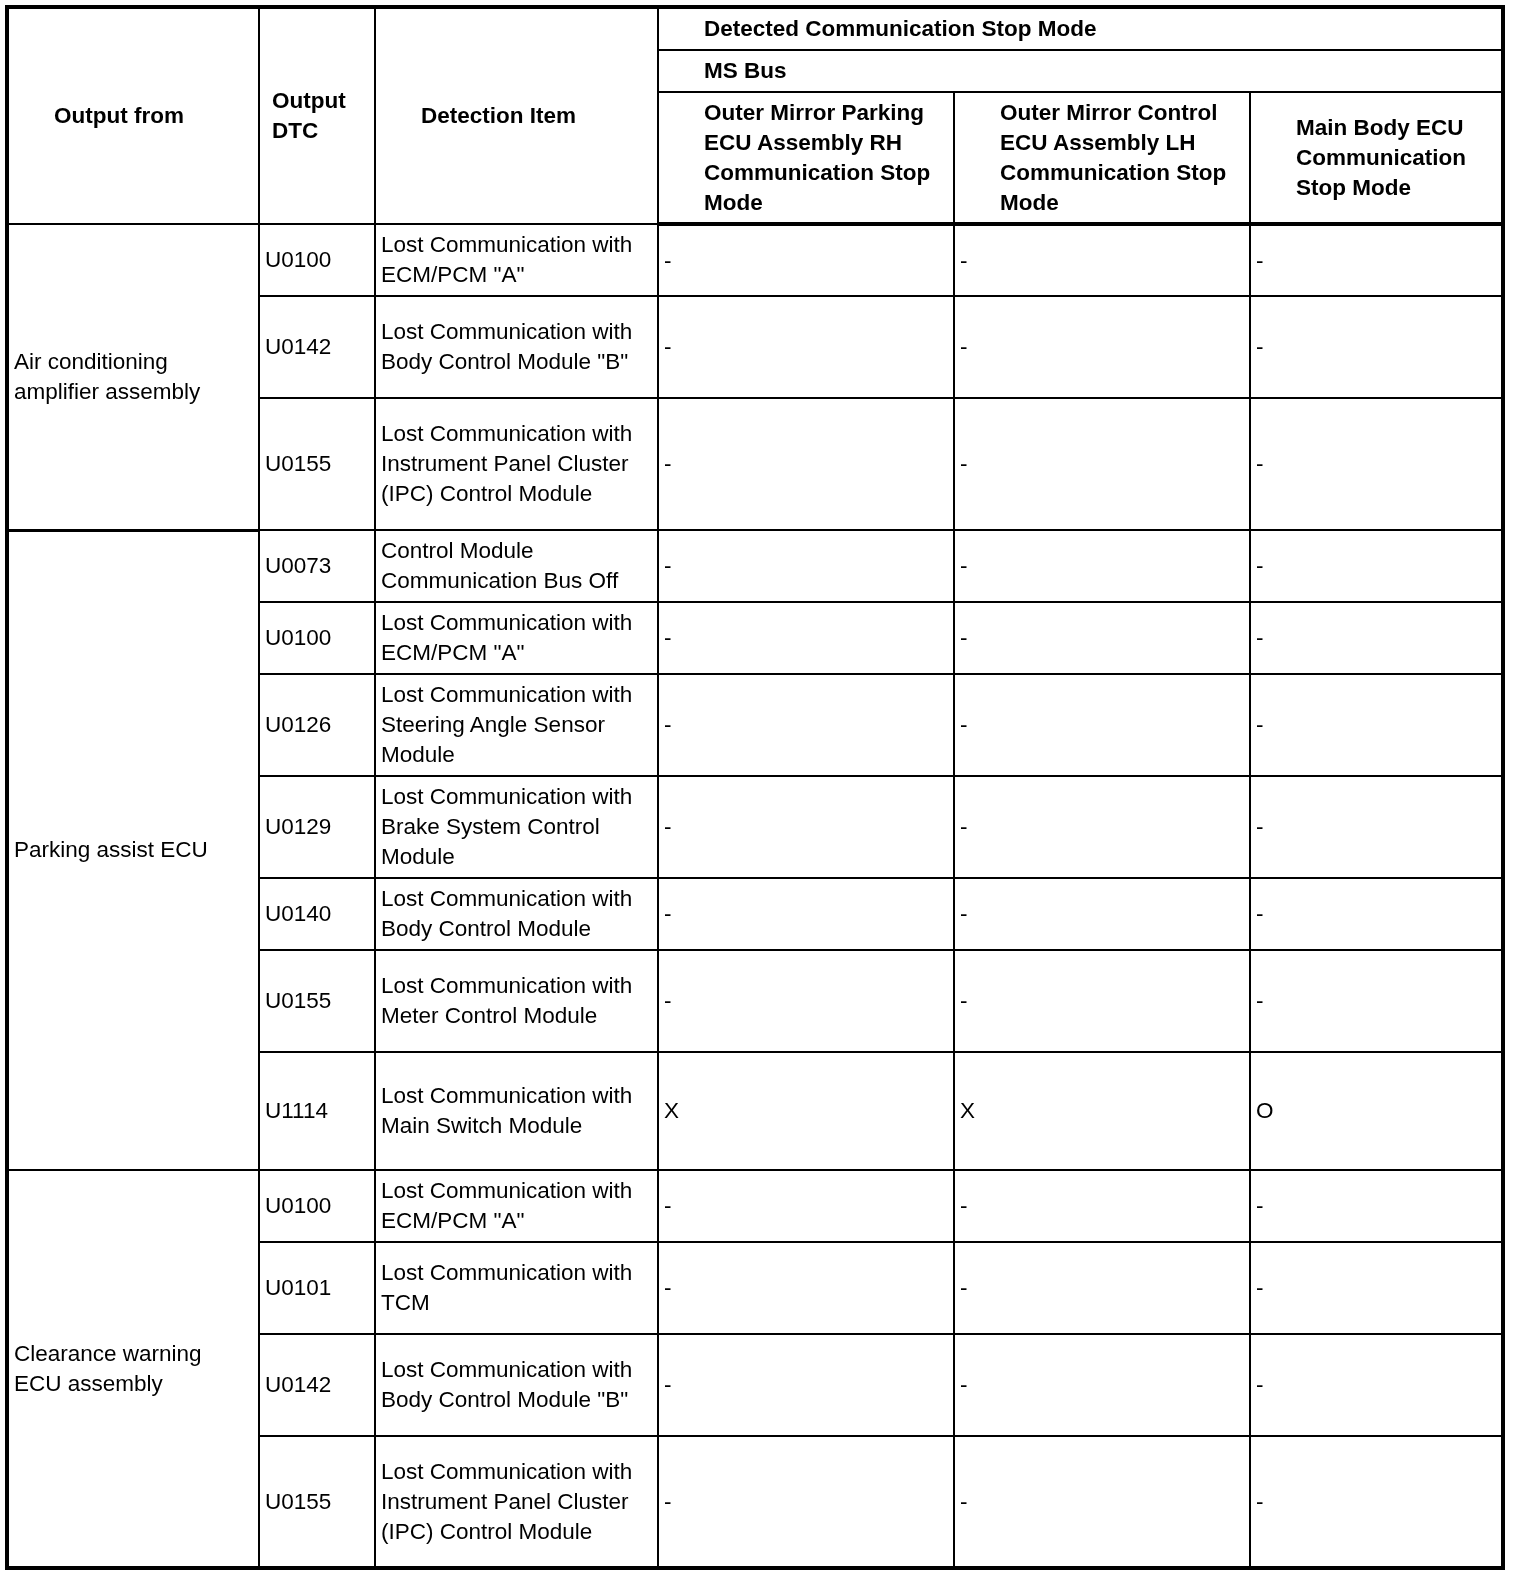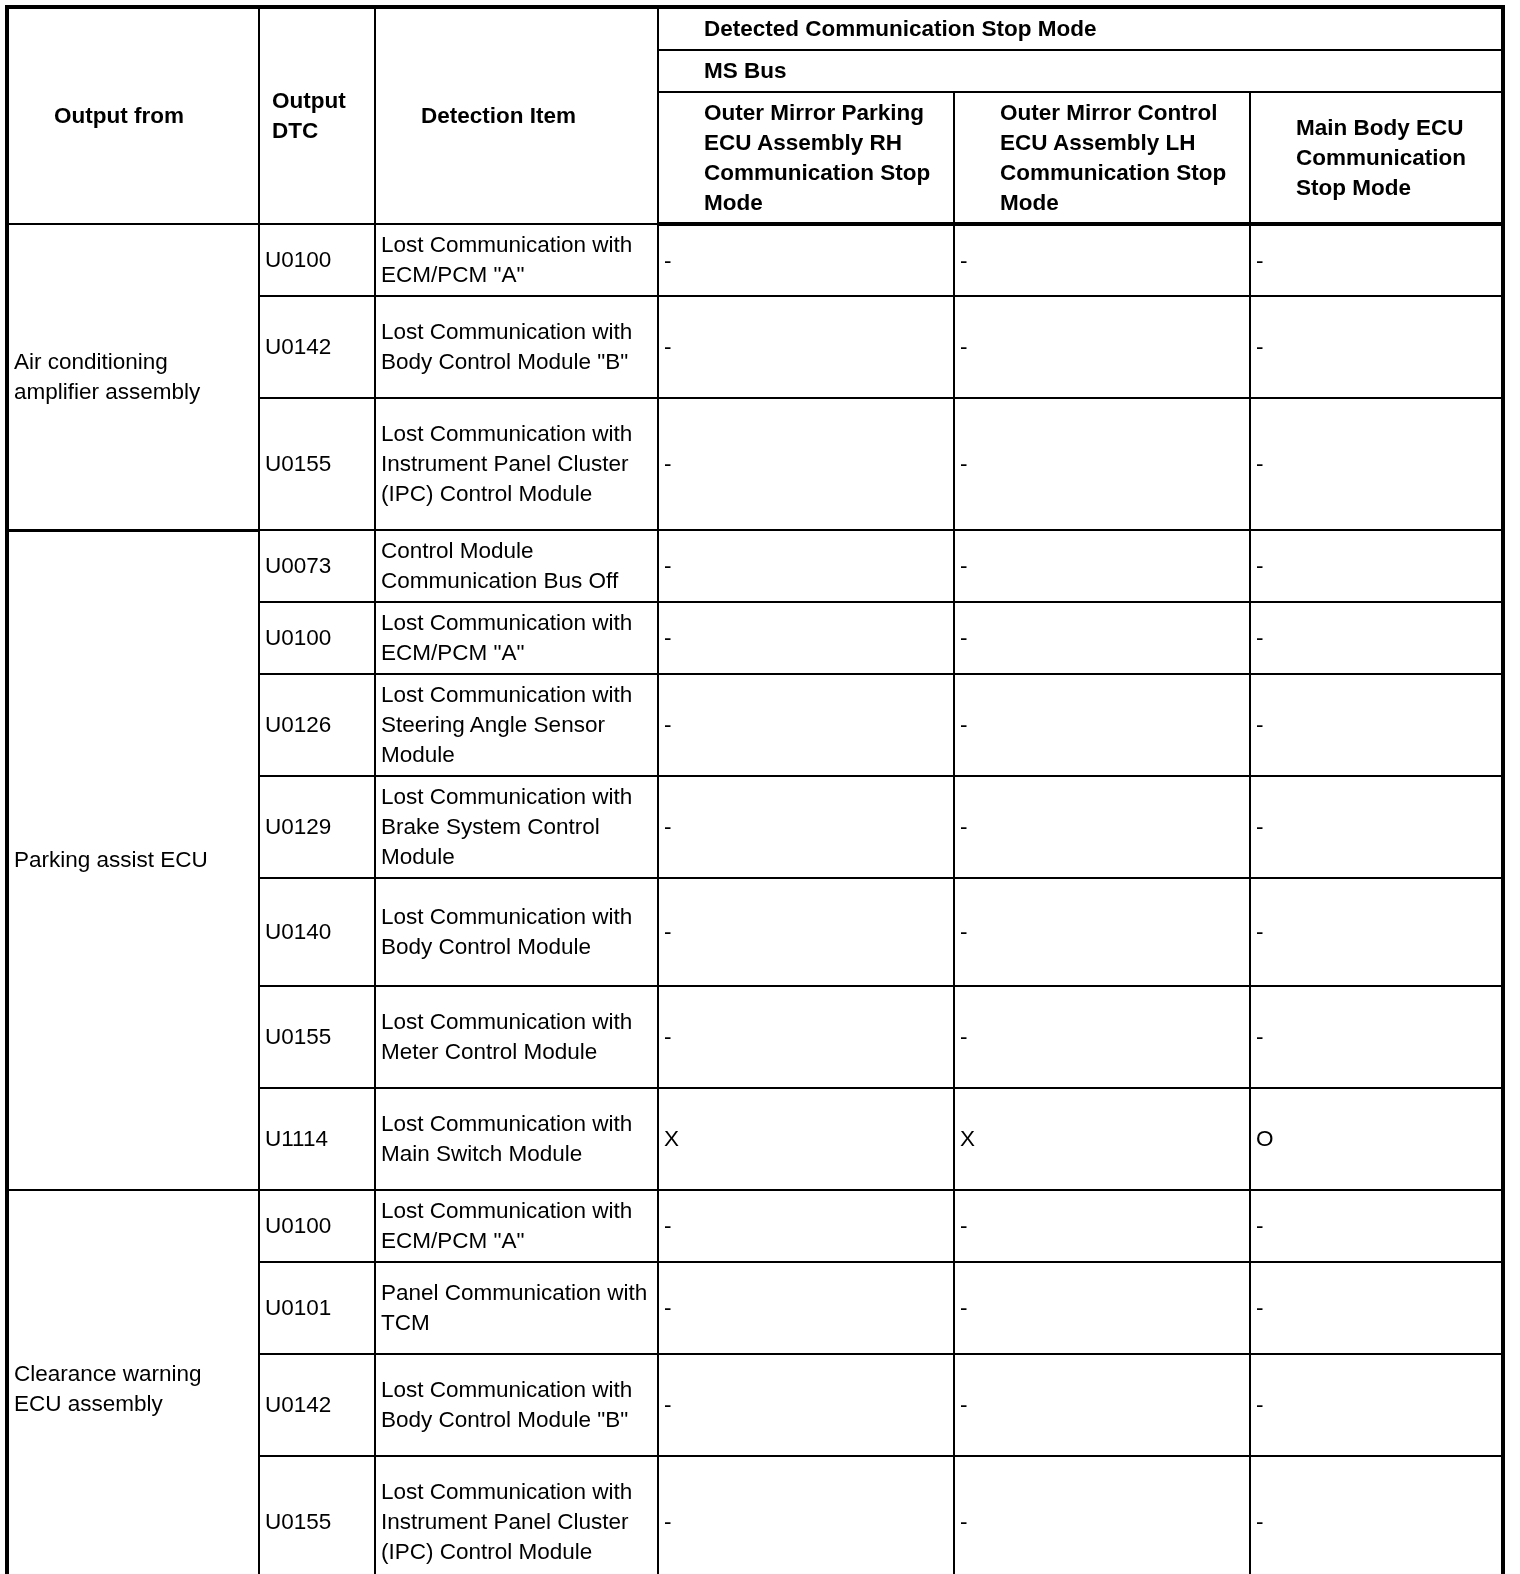--- a/index.html
+++ b/index.html
@@ -104,53 +104,53 @@
       <td class="mark thin-l">-</td>
       <td class="mark">-</td>
     </tr>
     <tr style="height:102px">
       <td class="dtc-code thin-l">U0129</td>
       <td>Lost Communication with Brake System Control Module</td>
       <td class="mark">-</td>
       <td class="mark thin-l">-</td>
       <td class="mark">-</td>
     </tr>
-    <tr style="height:108px">
+    <tr style="height:72px">
       <td class="dtc-code thin-l">U0140</td>
       <td>Lost Communication with Body Control Module</td>
       <td class="mark">-</td>
       <td class="mark thin-l">-</td>
       <td class="mark">-</td>
     </tr>
     <tr style="height:102px">
       <td class="dtc-code thin-l">U0155</td>
       <td>Lost Communication with Meter Control Module</td>
       <td class="mark">-</td>
       <td class="mark thin-l">-</td>
       <td class="mark">-</td>
     </tr>
-    <tr style="height:102px">
+    <tr style="height:118px">
       <td class="dtc-code thin-l">U1114</td>
       <td>Lost Communication with Main Switch Module</td>
       <td class="mark">X</td>
       <td class="mark thin-l">X</td>
       <td class="mark">O</td>
     </tr>
 
     <tr style="height:72px">
       <td rowspan="4">Clearance warning ECU assembly</td>
       <td class="dtc-code thin-l">U0100</td>
       <td>Lost Communication with ECM/PCM "A"</td>
       <td class="mark">-</td>
       <td class="mark thin-l">-</td>
       <td class="mark">-</td>
     </tr>
     <tr style="height:92px">
       <td class="dtc-code thin-l">U0101</td>
-      <td>Panel Communication with TCM</td>
+      <td>Lost Communication with TCM</td>
       <td class="mark">-</td>
       <td class="mark thin-l">-</td>
       <td class="mark">-</td>
     </tr>
     <tr style="height:102px">
       <td class="dtc-code thin-l">U0142</td>
       <td>Lost Communication with Body Control Module "B"</td>
       <td class="mark">-</td>
       <td class="mark thin-l">-</td>
       <td class="mark">-</td>

